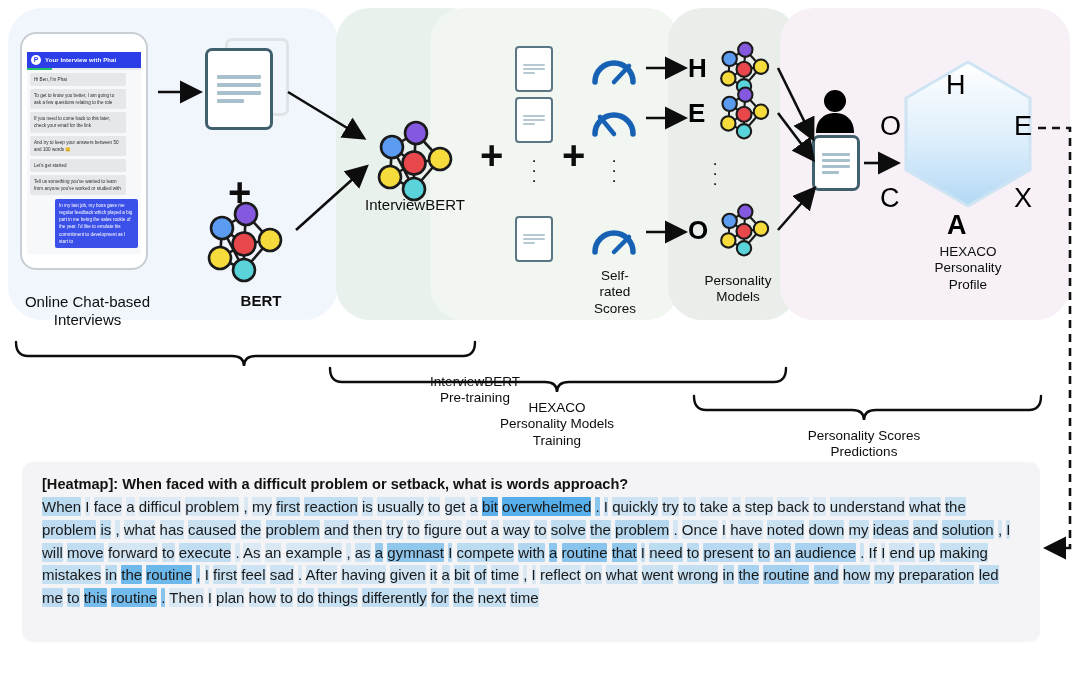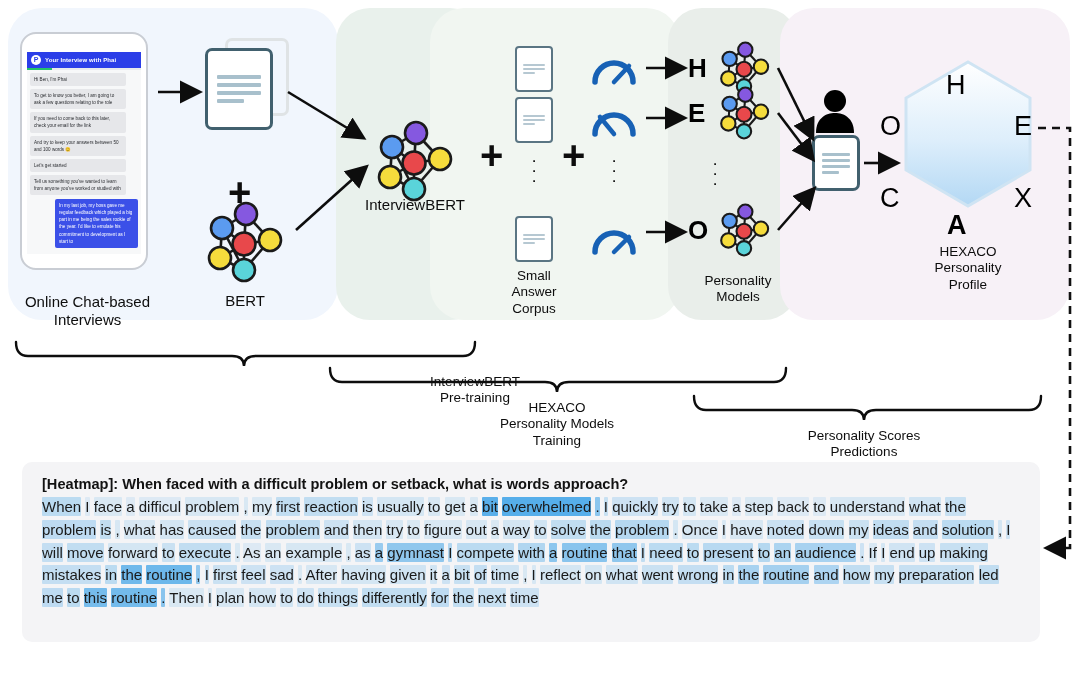--- a/index.html
+++ b/index.html
@@ -159,21 +159,21 @@
         <line x1="72" y1="44" x2="46" y2="74"></line>
       <line x1="24" y1="32" x2="46" y2="74"></line>
     </g>
     <circle cx="24" cy="32" r="11" fill="#5b9bf0" stroke="#1a1a1a" stroke-width="2.6"></circle>
     <circle cx="48" cy="18" r="11" fill="#8558e0" stroke="#1a1a1a" stroke-width="2.6"></circle>
     <circle cx="46" cy="48" r="11.5" fill="#e8484b" stroke="#1a1a1a" stroke-width="2.6"></circle>
     <circle cx="72" cy="44" r="11" fill="#f5dc3c" stroke="#1a1a1a" stroke-width="2.6"></circle>
     <circle cx="22" cy="62" r="11" fill="#f5dc3c" stroke="#1a1a1a" stroke-width="2.6"></circle>
     <circle cx="46" cy="74" r="11" fill="#5ad4da" stroke="#1a1a1a" stroke-width="2.6"></circle>
   </svg>
-  <div class="abs lbl" style="left:185px; top:292px; width:120px;">BERT</div>
+  <div class="abs lbl" style="left:201px; top:292px; width:120px;font-weight:bold;">BERT</div>
 
   <svg class="abs" style="left:368px; top:115px;" width="92" height="92" viewBox="0 0 92 92">
     <g stroke="#1a1a1a" stroke-width="2.6">
       <line x1="24" y1="32" x2="48" y2="18"></line>
         <line x1="24" y1="32" x2="46" y2="48"></line>
       <line x1="24" y1="32" x2="22" y2="62"></line>
         <line x1="48" y1="18" x2="46" y2="48"></line>
       <line x1="48" y1="18" x2="72" y2="44"></line>
         <line x1="46" y1="48" x2="72" y2="44"></line>
       <line x1="46" y1="48" x2="22" y2="62"></line>
@@ -206,45 +206,45 @@
   <div class="abs vdots" style="left:515px; top:152px; width:38px;">
     <div>.</div>
     <div>.</div>
     <div>.</div>
   </div>
   <div class="abs doc-sm" style="left:515px; top:216px; width:38px; height:46px;">
       <i></i>
       <i></i>
       <i class="s"></i>
     </div>
-  <div class="abs lbl-sm" style="left:496px; top:268px; width:76px;">
-    <div style="white-space:pre-line;">Small
-Answer
-Corpus</div>
-  </div>
 
   <div class="abs plus" style="left:562px; top:135px;">+</div>
 
   <svg class="abs" style="left:590px; top:48px;" width="48" height="40" viewBox="0 0 48 40">
     <path d="M5 34 A19 19 0 0 1 43 34" fill="none" stroke="#1761b5" stroke-width="5.5" stroke-linecap="round"></path>
     <line x1="24" y1="34" x2="39" y2="18" stroke="#1761b5" stroke-width="4.5" stroke-linecap="round"></line>
   </svg>
   <svg class="abs" style="left:590px; top:100px;" width="48" height="40" viewBox="0 0 48 40">
     <path d="M5 34 A19 19 0 0 1 43 34" fill="none" stroke="#1761b5" stroke-width="5.5" stroke-linecap="round"></path>
     <line x1="24" y1="34" x2="10" y2="17" stroke="#1761b5" stroke-width="4.5" stroke-linecap="round"></line>
   </svg>
   <div class="abs vdots" style="left:595px; top:152px; width:38px;">
     <div>.</div>
     <div>.</div>
     <div>.</div>
   </div>
   <svg class="abs" style="left:590px; top:218px;" width="48" height="40" viewBox="0 0 48 40">
     <path d="M5 34 A19 19 0 0 1 43 34" fill="none" stroke="#1761b5" stroke-width="5.5" stroke-linecap="round"></path>
     <line x1="24" y1="34" x2="39" y2="19" stroke="#1761b5" stroke-width="4.5" stroke-linecap="round"></line>
   </svg>
+  <div class="abs lbl-sm" style="left:578px; top:268px; width:74px;">
+    <div style="white-space:pre-line;">Self-
+rated
+Scores</div>
+  </div>
 
   <div class="abs bigletter" style="left:688px; top:55px;">H</div>
   <svg class="abs" style="left:712px; top:38px;" width="64" height="60" viewBox="0 0 92 92">
     <g stroke="#1a1a1a" stroke-width="3.2">
       <line x1="24" y1="32" x2="48" y2="18"></line>
         <line x1="24" y1="32" x2="46" y2="48"></line>
       <line x1="24" y1="32" x2="22" y2="62"></line>
         <line x1="48" y1="18" x2="46" y2="48"></line>
       <line x1="48" y1="18" x2="72" y2="44"></line>
         <line x1="46" y1="48" x2="72" y2="44"></line>

